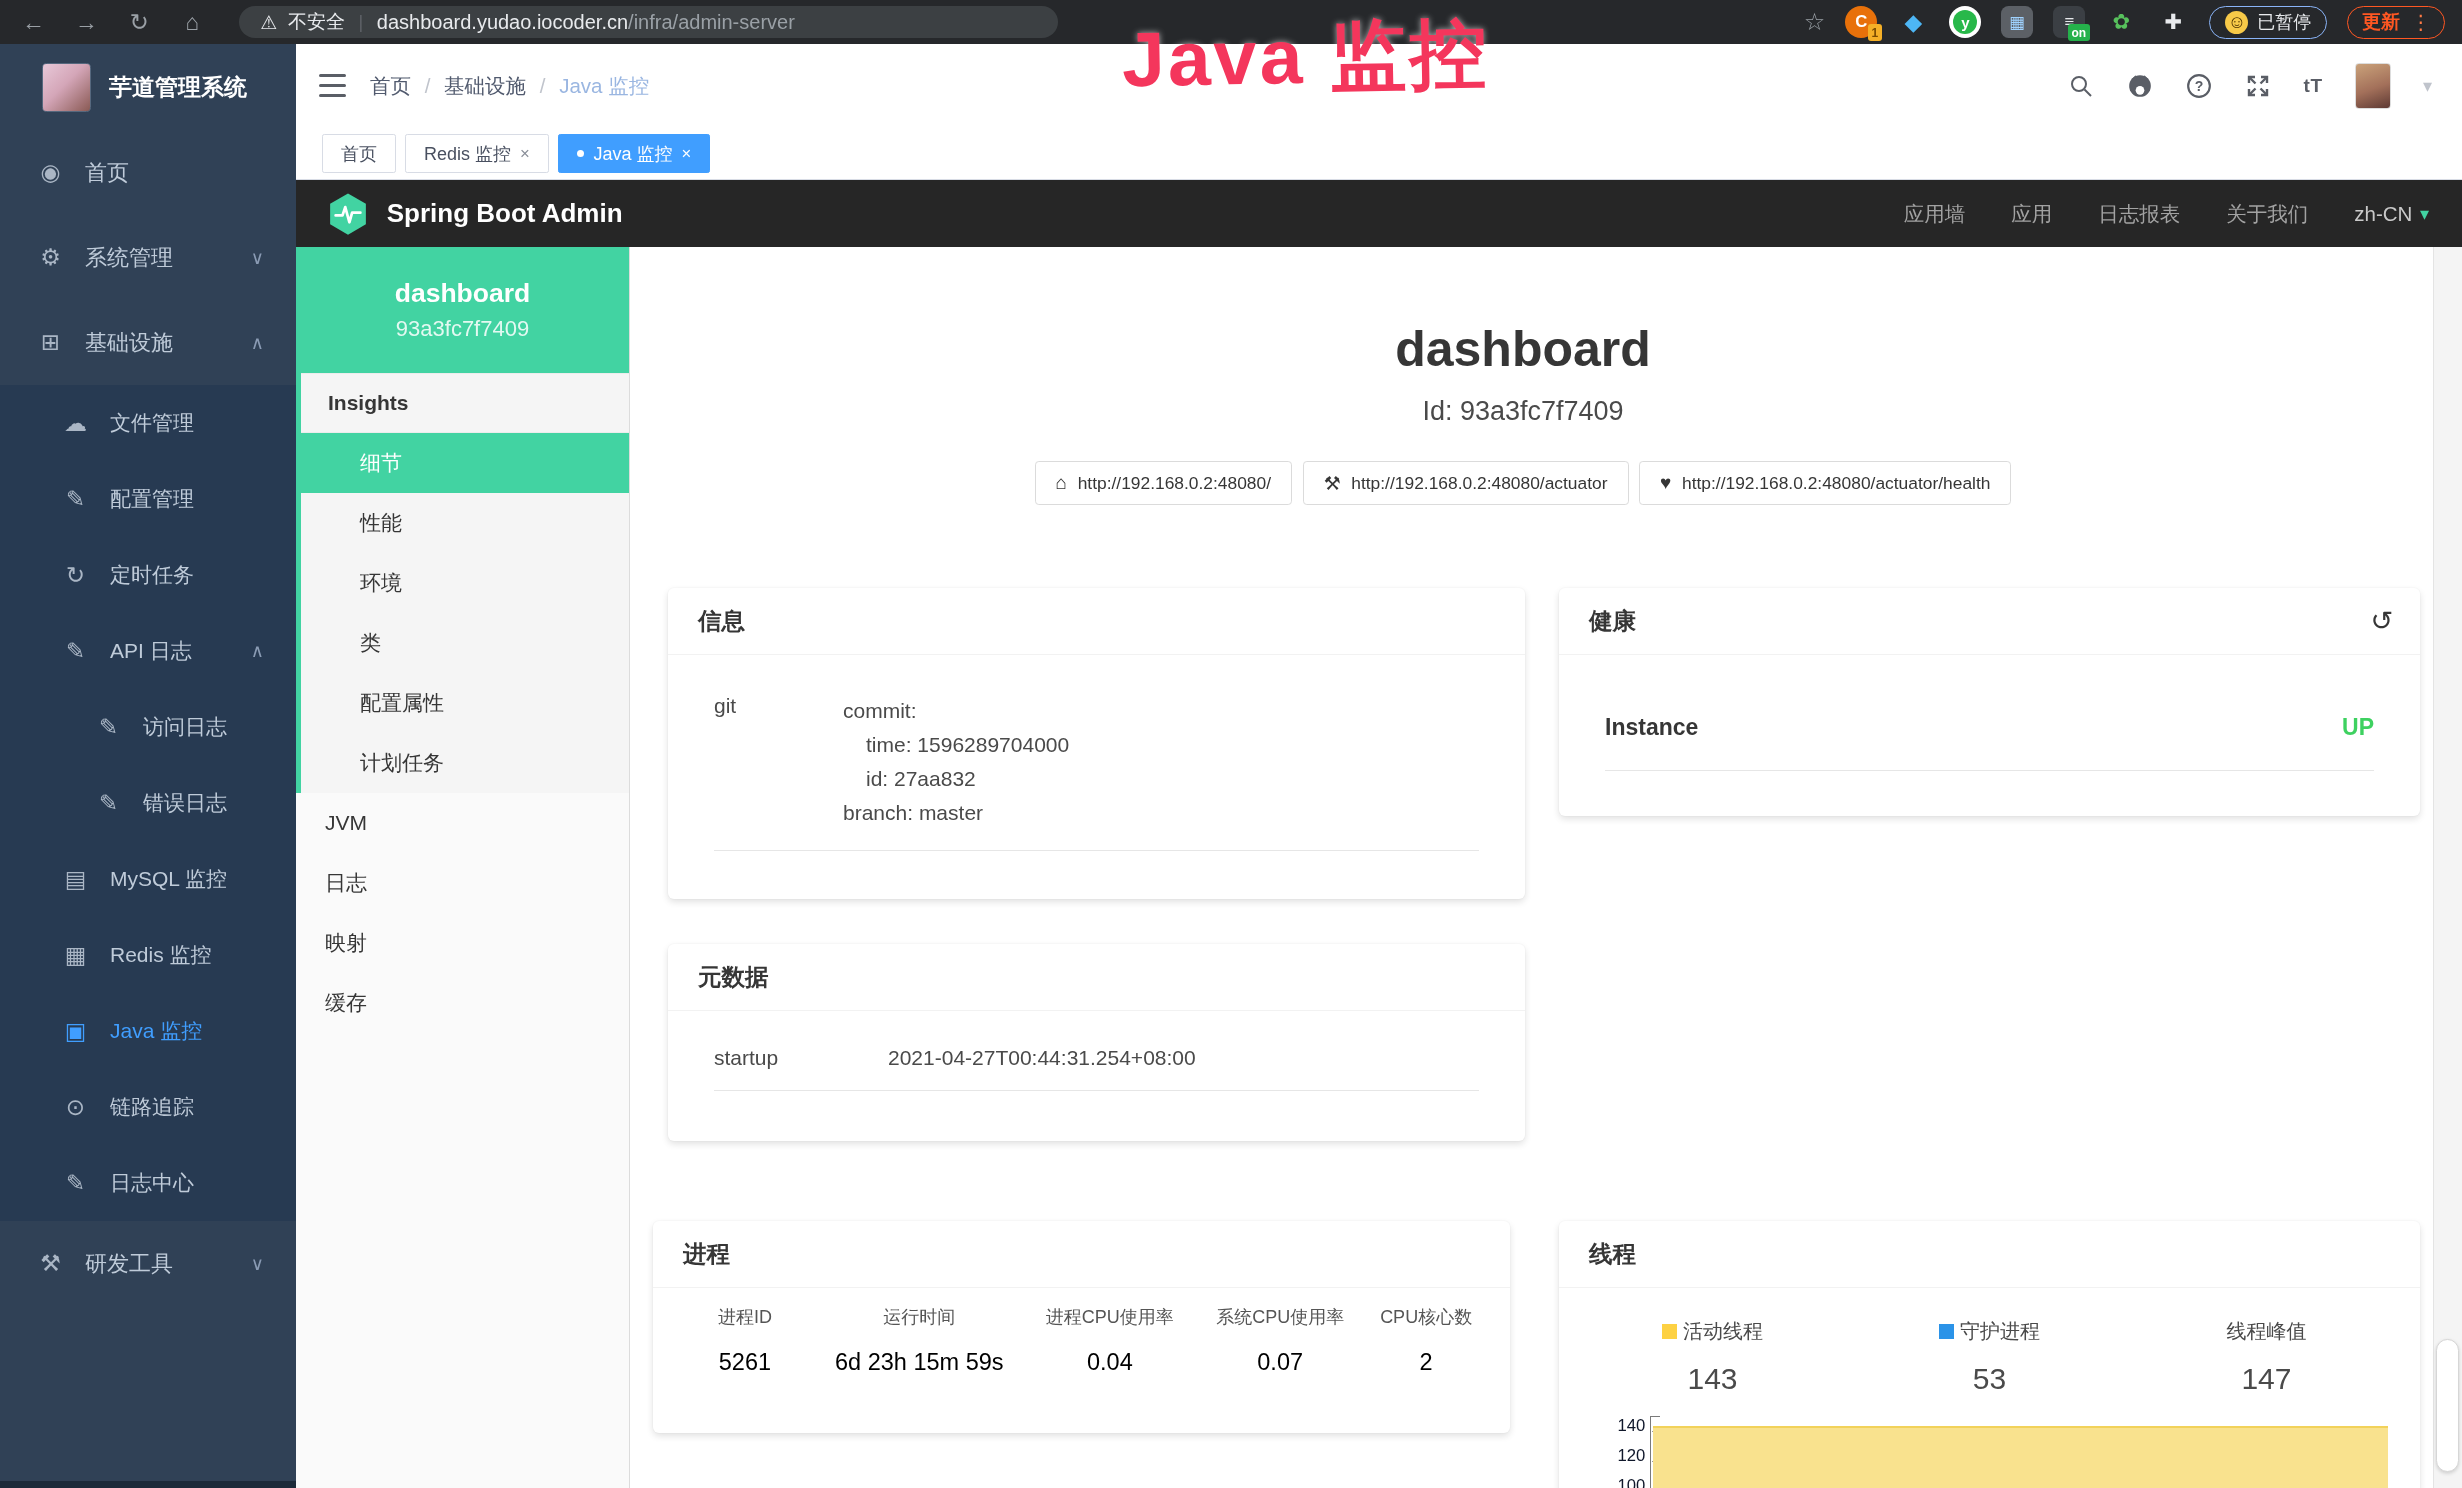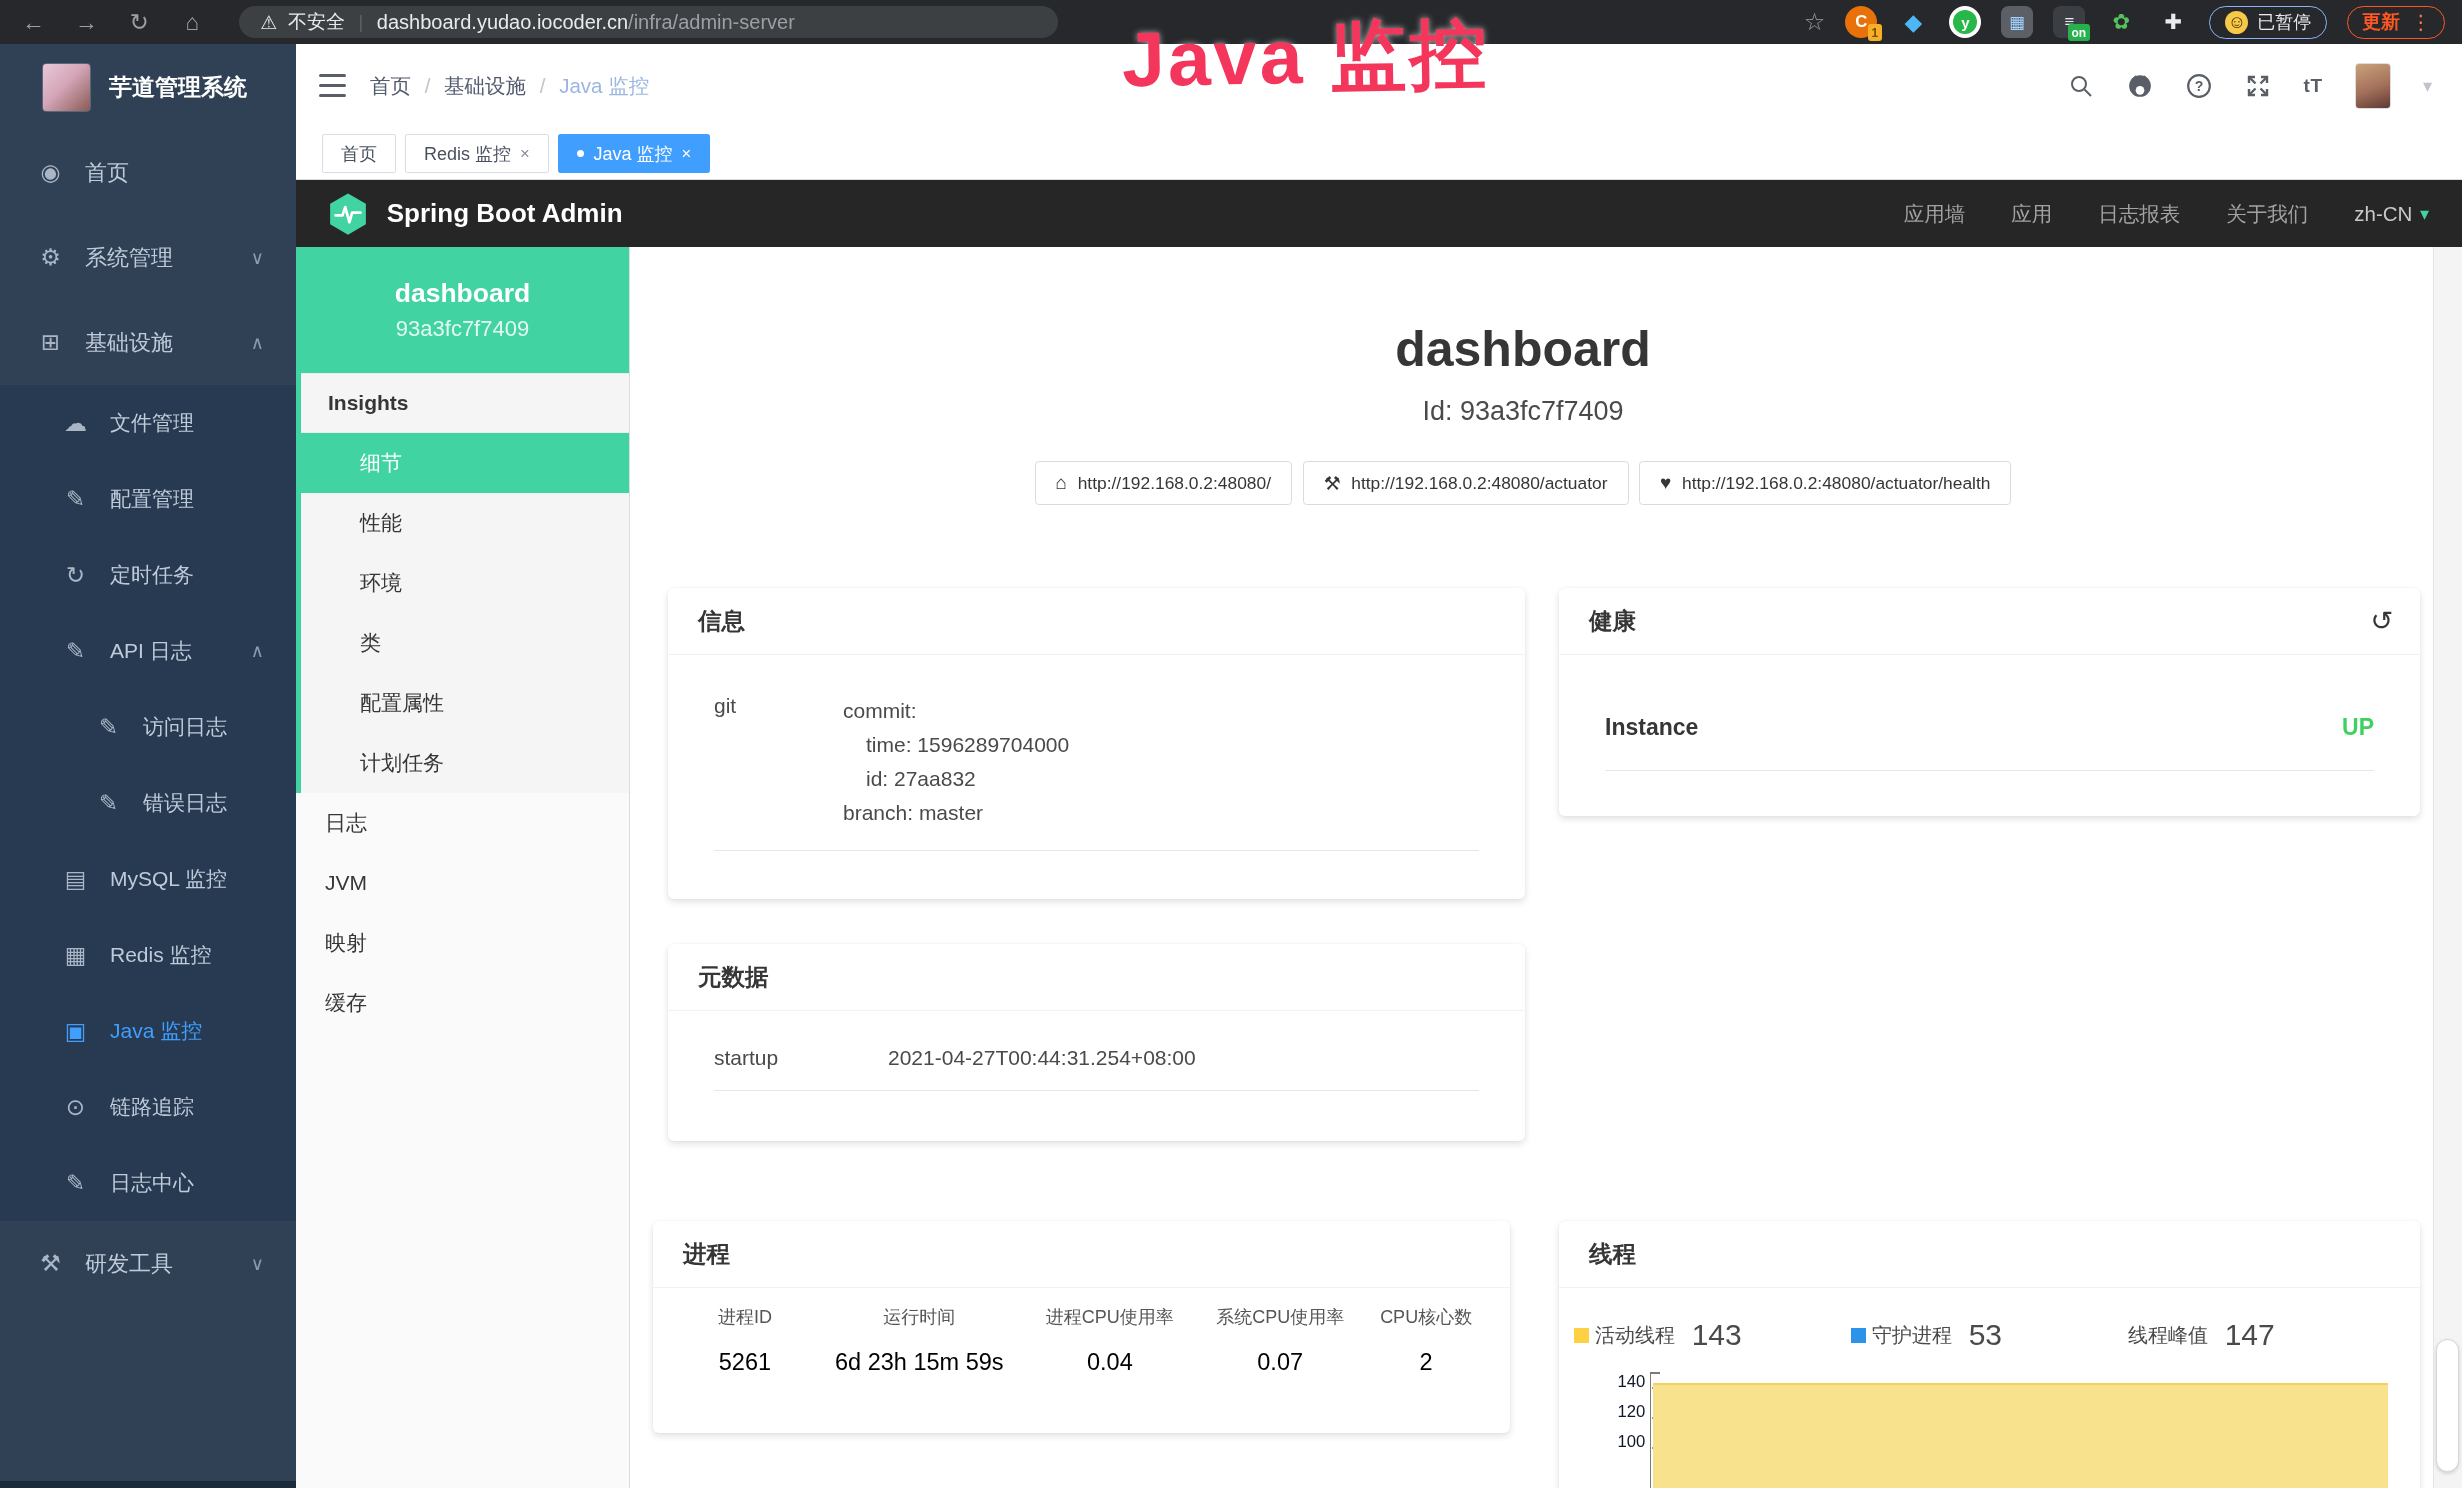--- a/index.html
+++ b/index.html
@@ -129,21 +129,21 @@
 
   .card-process { left:23px; top:974px; width:857px; height:212px; }
   .proc-table { display:flex; padding:16.7px 23px 0 23px; text-align:center; }
   .proc-col { display:flex; flex-direction:column; gap:20px; }
   .proc-col .h { font-size:18px; color:#555; }
   .proc-col .v { font-size:23.5px; color:#000000; }
   .pc1{width:17%;} .pc2{width:26%;} .pc3{width:21%;} .pc4{width:21%;} .pc5{width:15%;}
 
   .card-threads { left:929px; top:974px; width:861px; height:326px; }
   .legend-row { display:flex; padding:30px 15px 0 15px; }
-  .legend-col { width:33.33%; display:flex; flex-direction:row; align-items:center; gap:16.7px; }
+  .legend-col { width:33.33%; display:flex; flex-direction:column; align-items:center; gap:16.7px; }
   .legend-lab { display:flex; align-items:center; gap:6px; font-size:20px; color:#4a4a4a; }
   .sq { width:15px; height:15px; display:inline-block; }
   .legend-val { font-size:30px; color:#4a4a4a; }
   .chartbox { display:flex; margin-top:20px; padding-left:26px; }
   .yaxis { width:65px; flex:0 0 auto; }
   .ytick { height:30px; font-size:16.7px; color:#0f172a; text-align:right; padding-right:4.6px; position:relative; }
   .ytick::after { content:""; position:absolute; right:-7.6px; top:50%; width:6px; height:1.5px; background:#9a9a9a; }
   .plot { flex:1; position:relative; height:137px; border-left:1.5px solid #7a7a7a; margin-right:27px; }
   .plot::before { content:""; position:absolute; left:0; top:0; width:9px; height:1.5px; background:#7a7a7a; }
   .area { position:absolute; left:1.5px; right:4.6px; top:10.6px; height:152px; background:#f9e28e; border-top:2.3px solid #f2d25a; }
@@ -367,22 +367,22 @@
         </div>
         <div class="sba-group">
           <div class="sba-row section">Insights</div>
           <div class="sba-row active">细节</div>
           <div class="sba-row">性能</div>
           <div class="sba-row">环境</div>
           <div class="sba-row">类</div>
           <div class="sba-row">配置属性</div>
           <div class="sba-row">计划任务</div>
         </div>
+        <div class="sba-row top-level">JVM</div>
         <div class="sba-row top-level">日志</div>
-        <div class="sba-row top-level">JVM</div>
         <div class="sba-row top-level">映射</div>
         <div class="sba-row top-level">缓存</div>
       </div>
 
       <div class="sba-content">
         <div class="page-title">dashboard</div>
         <div class="page-id">Id: 93a3fc7f7409</div>
 
         <div class="url-row">
           <span class="url-btn">

